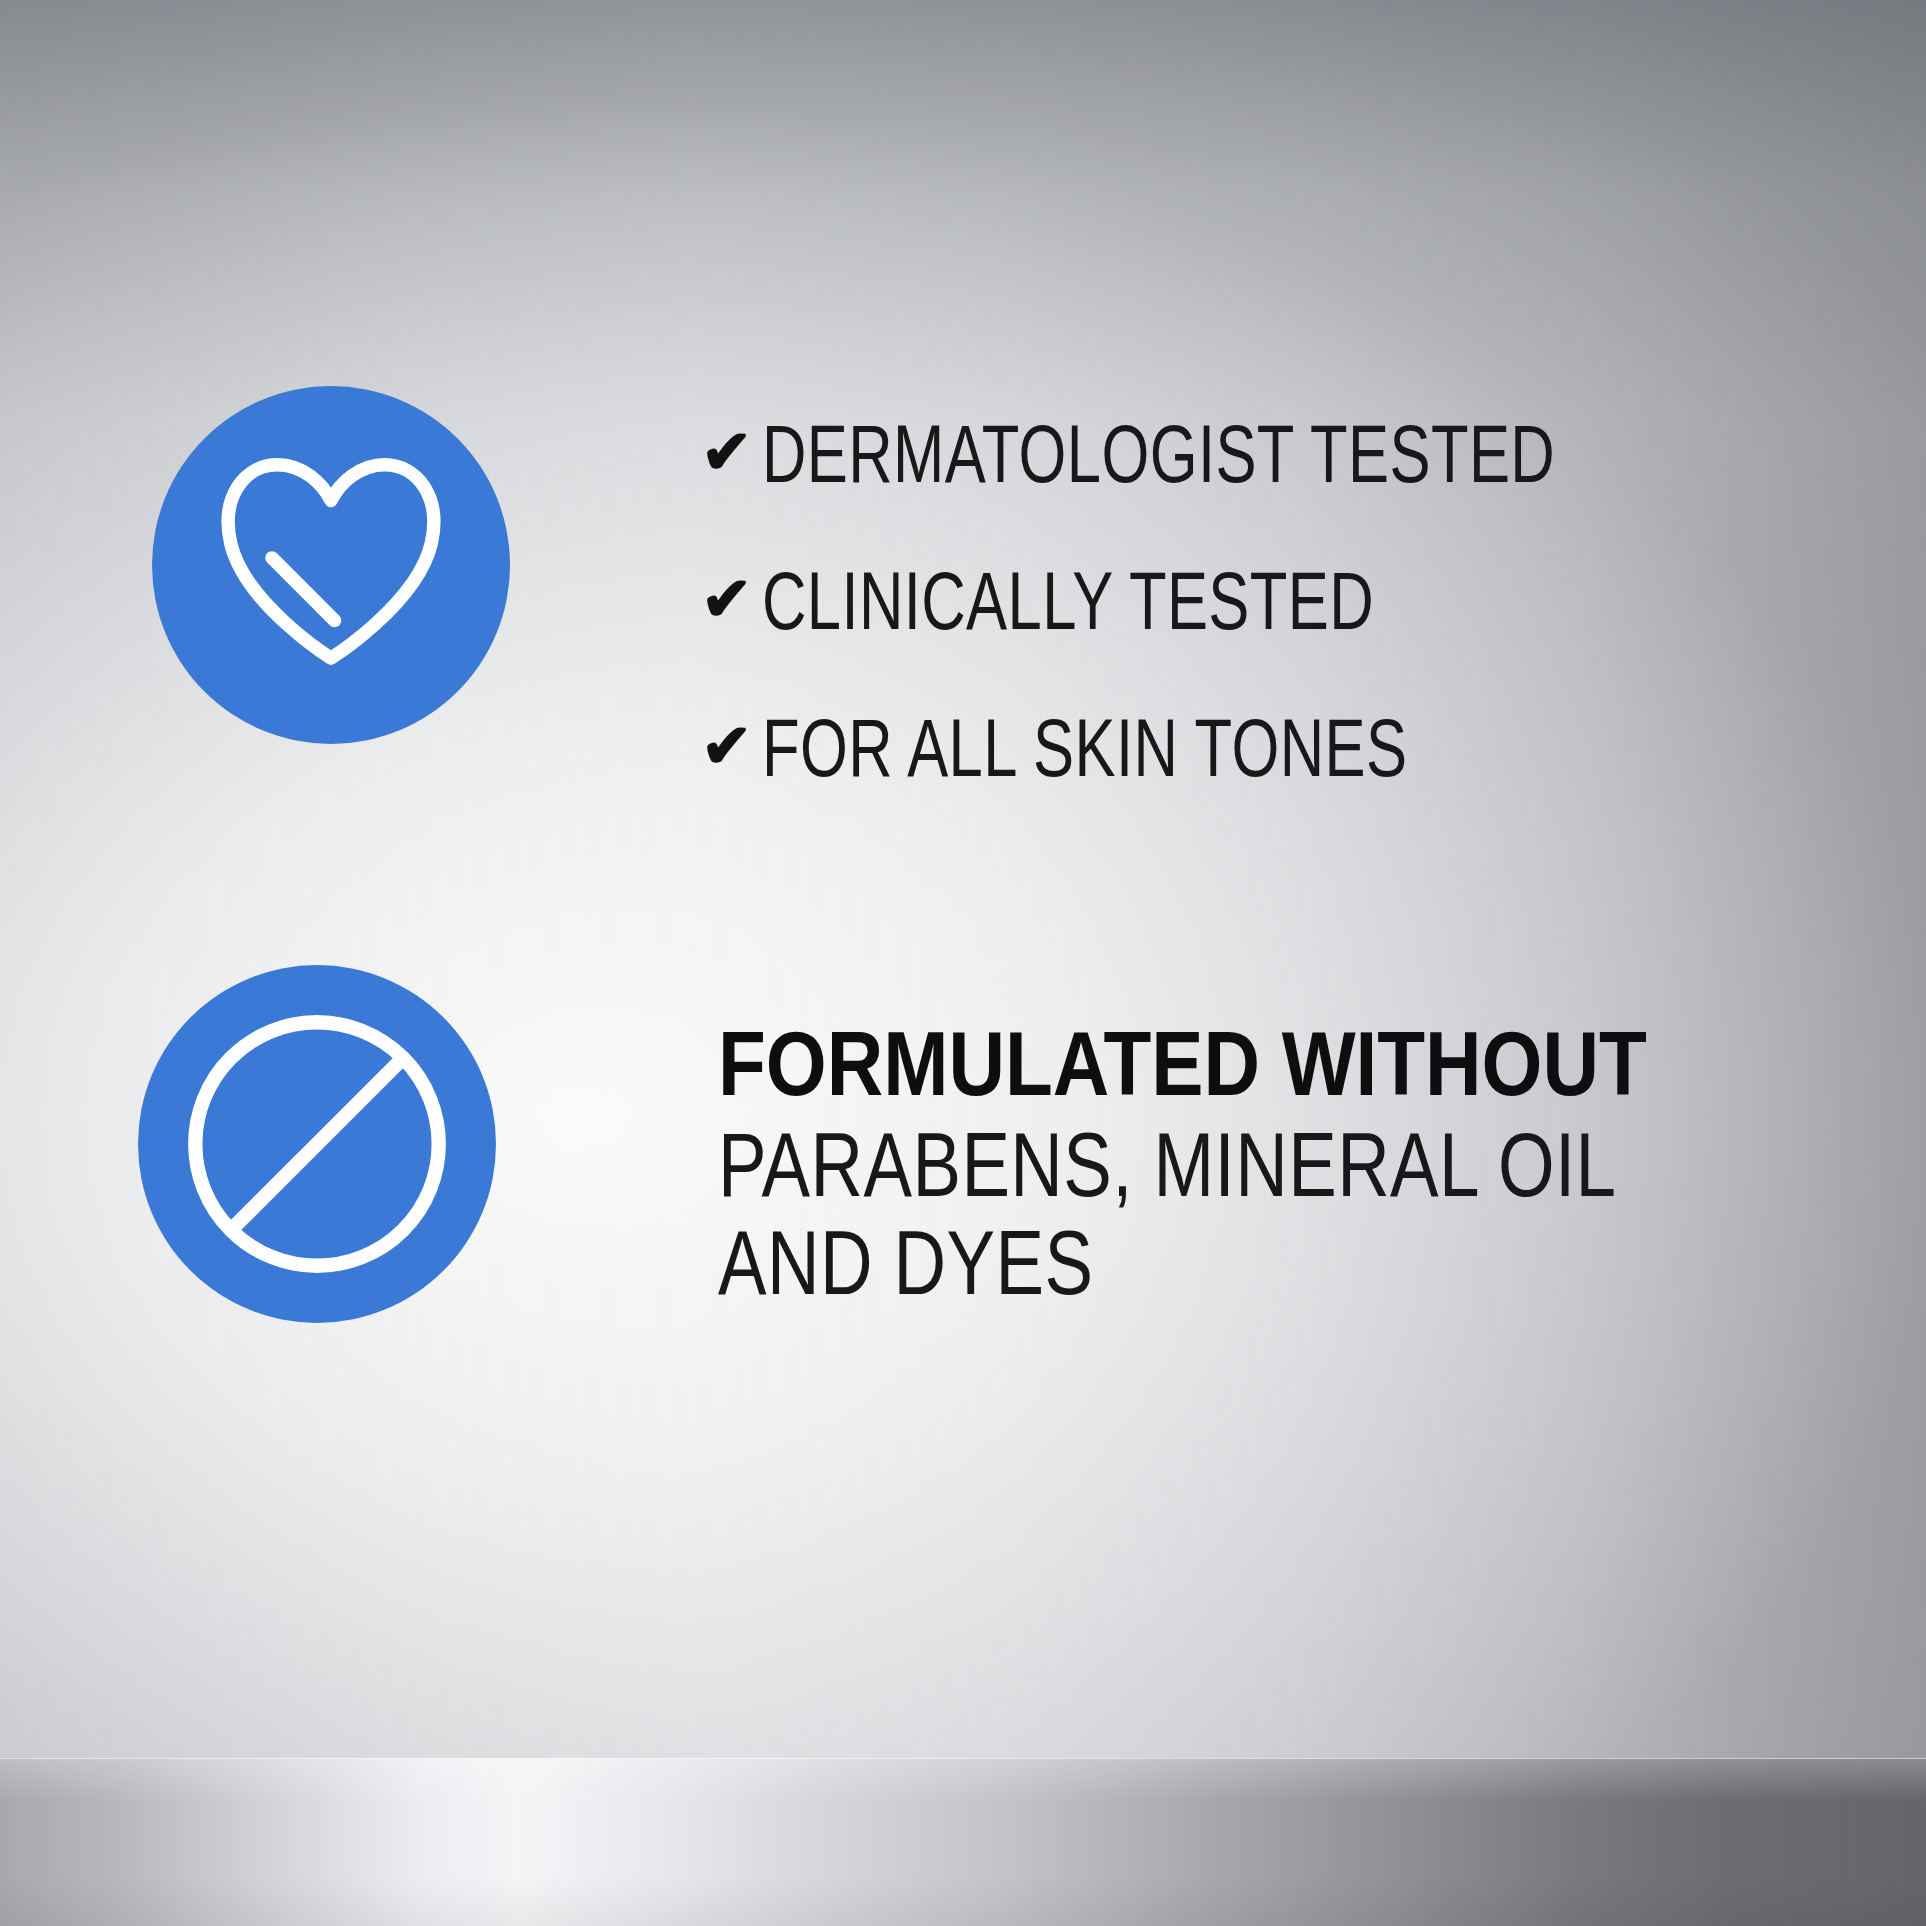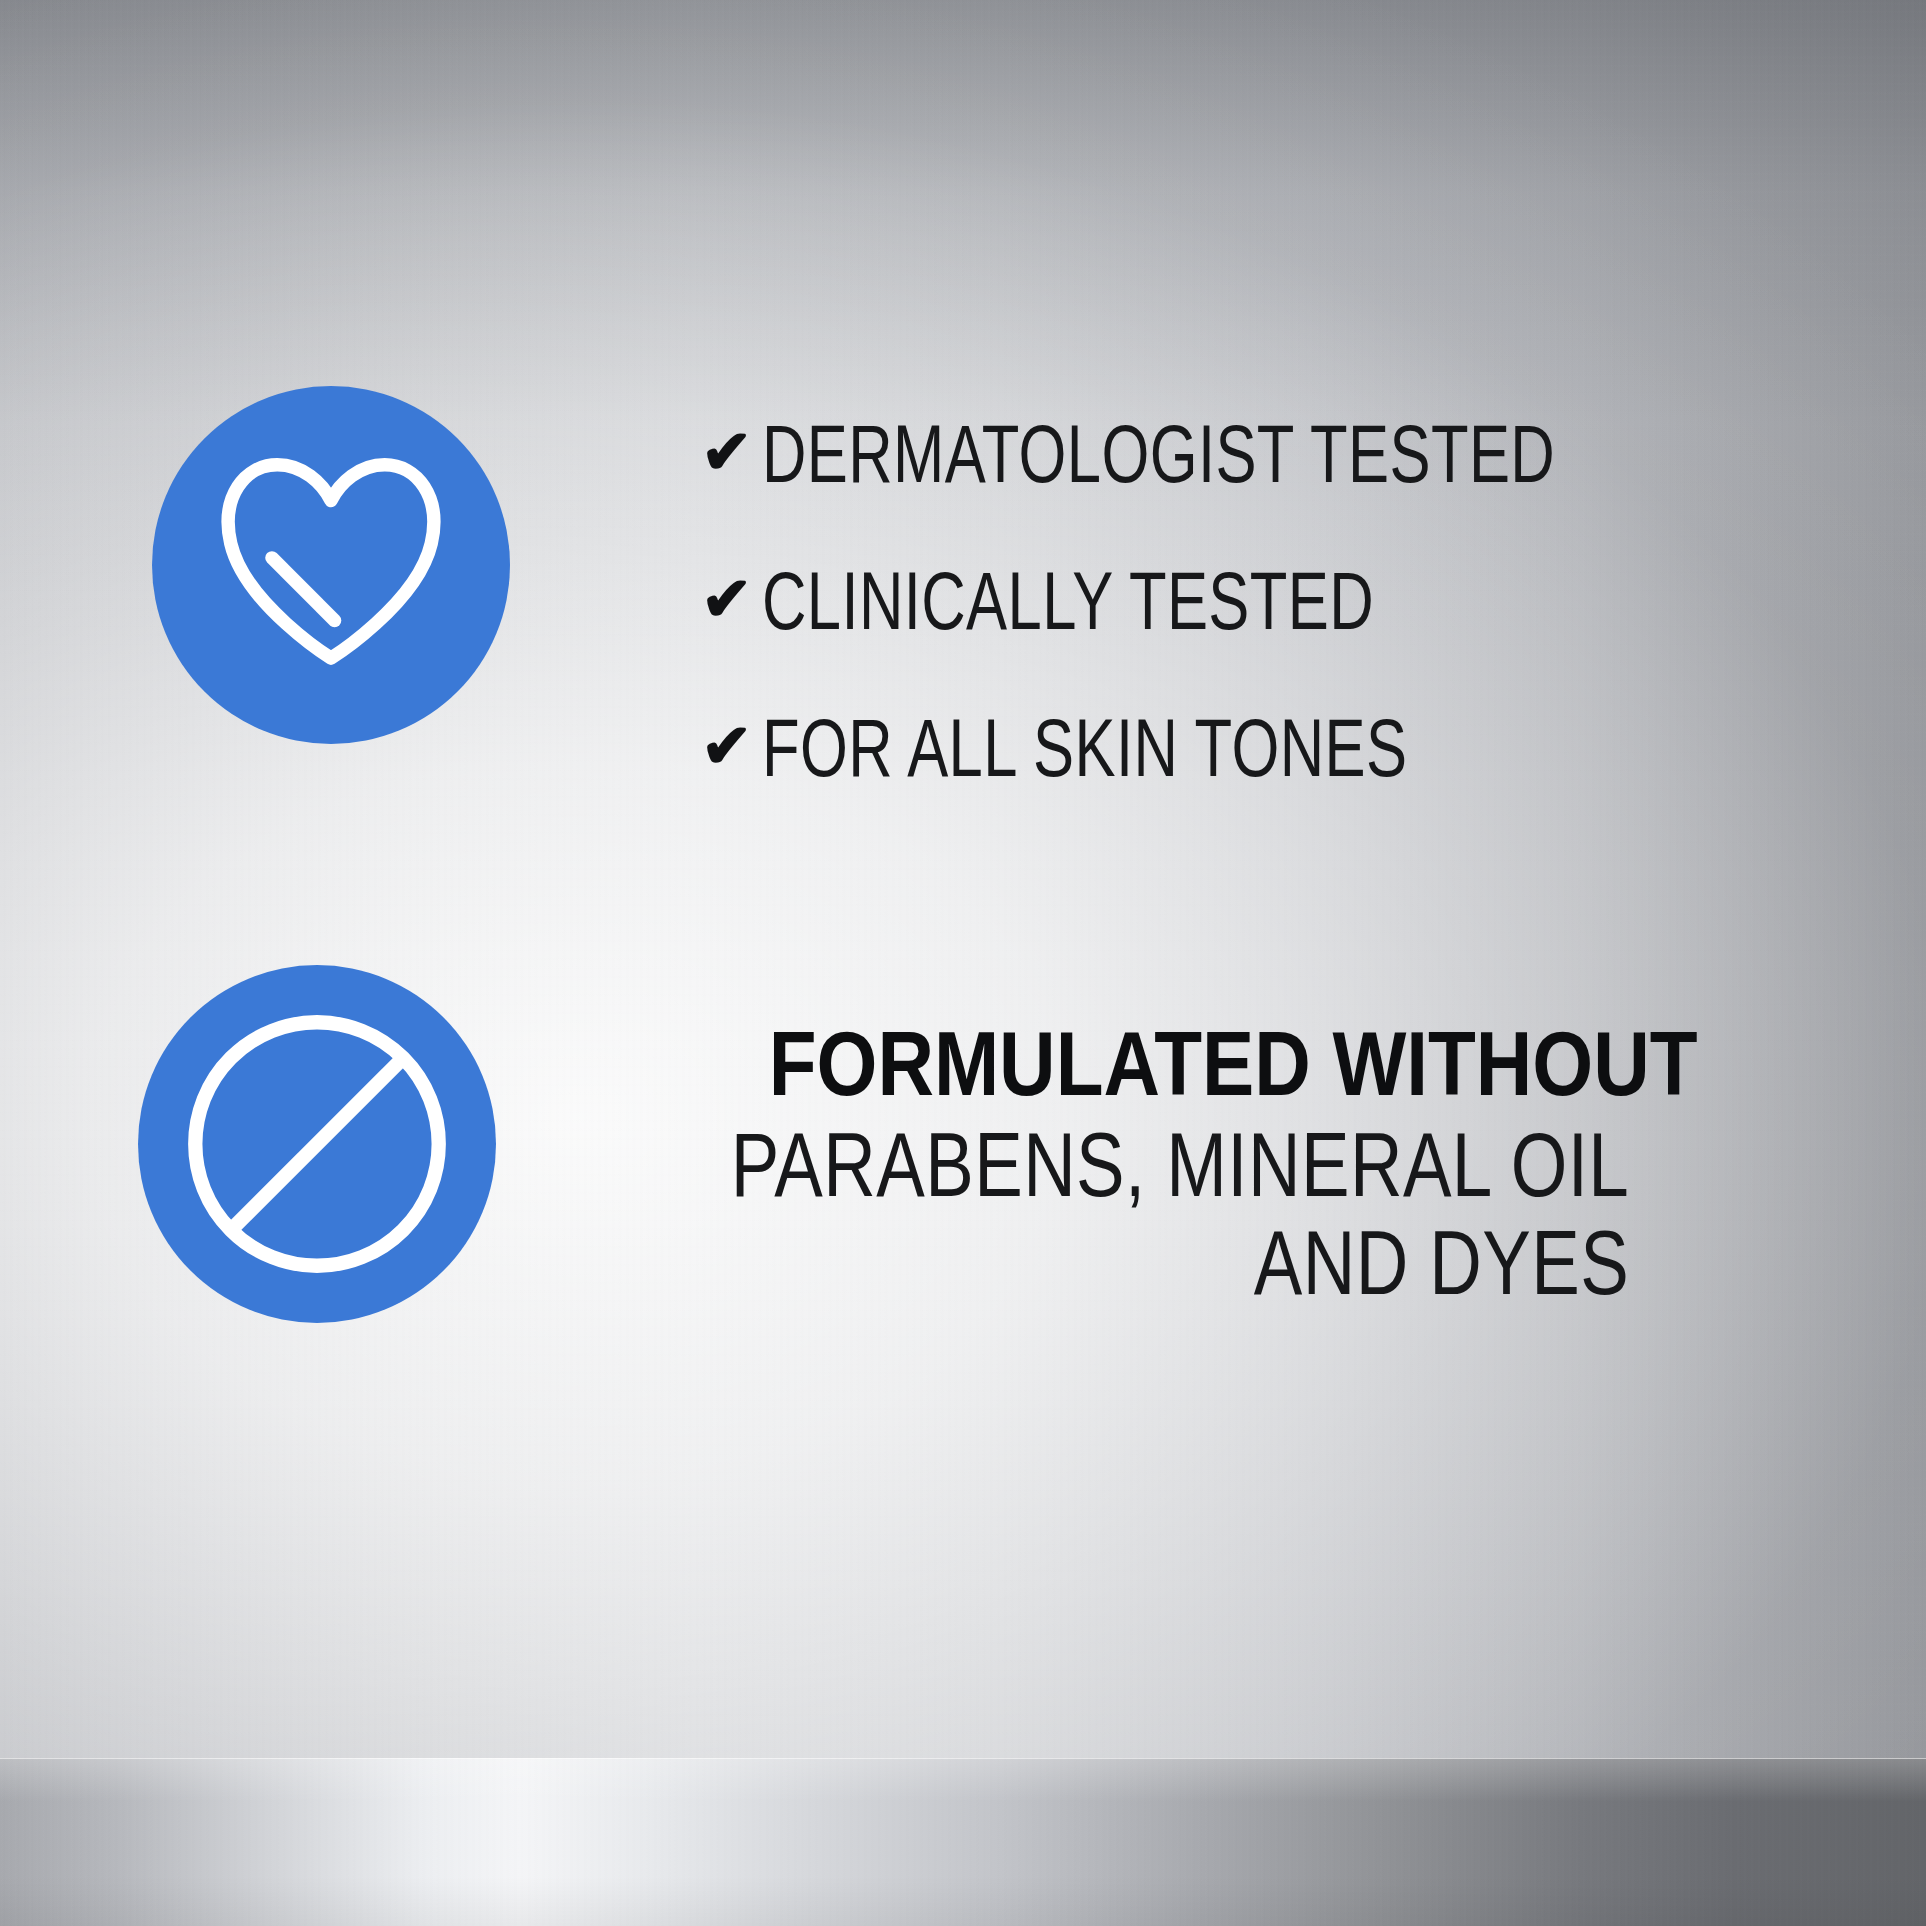--- a/index.html
+++ b/index.html
@@ -162,21 +162,20 @@
     transform-origin: left center;
     white-space: nowrap;
   }
 
   
   #formula-block {
     position: absolute;
     left: 718px;
     top: 1018px;
     width: 1139px;
-    text-align: right;
   }
   .formula-head {
     font-size: 91px;
     line-height: 1.0;
     font-weight: 700;
     color: #0d0e10;
     letter-spacing: 0px;
     transform: scaleX(0.86);
     transform-origin: left top;
     white-space: nowrap;

